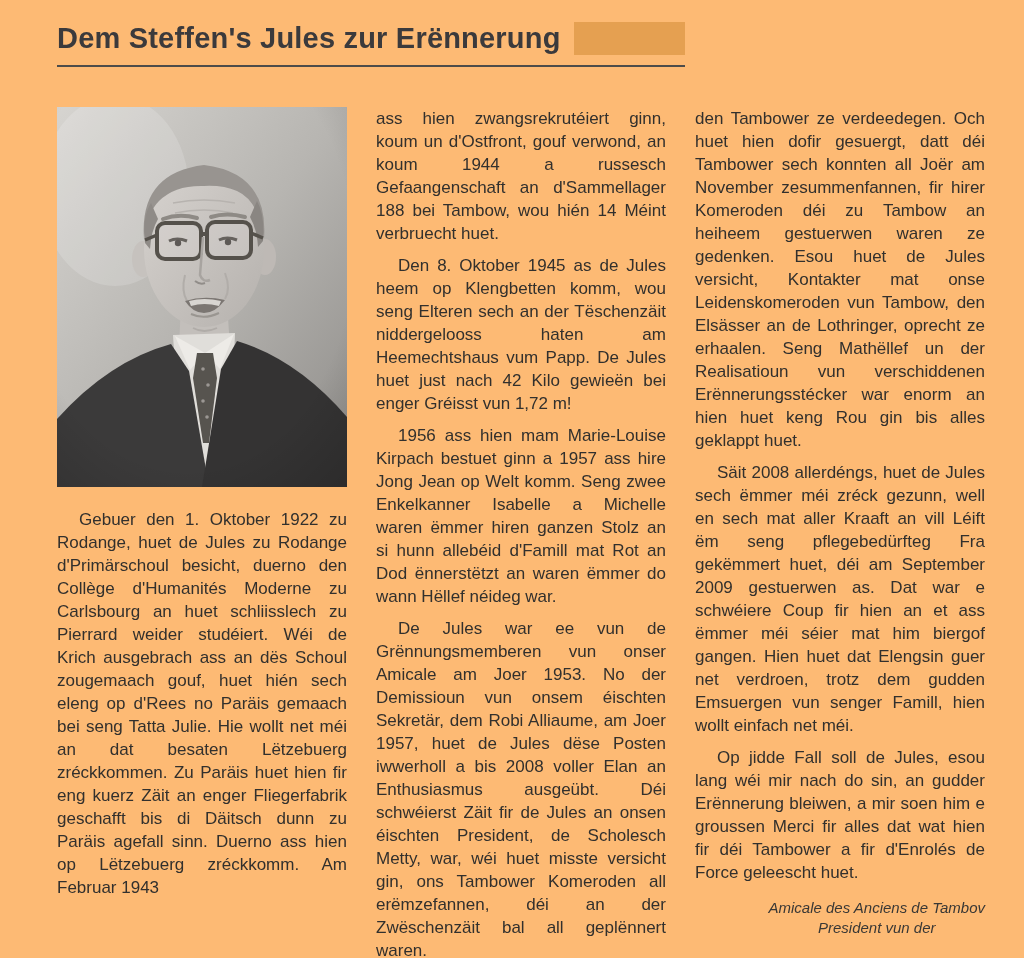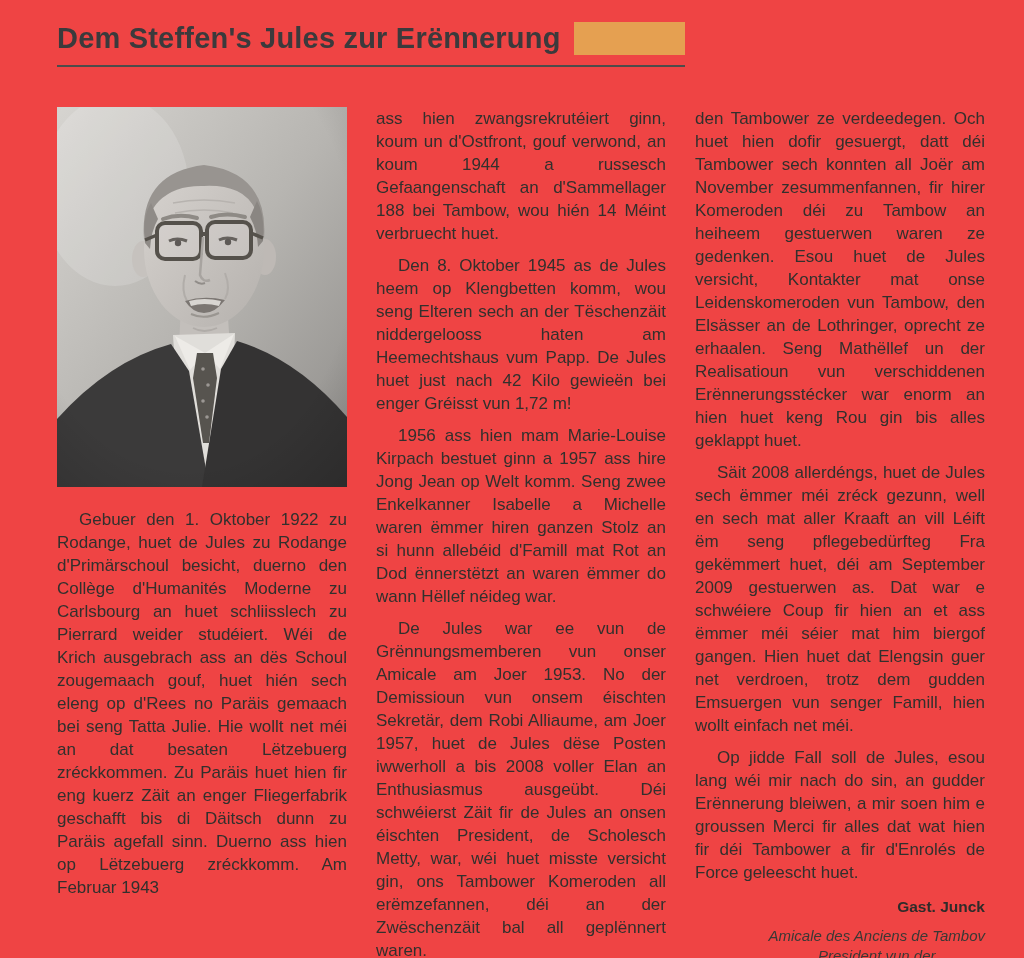--- a/index.html
+++ b/index.html
@@ -1,21 +1,21 @@
 <!DOCTYPE html>
 <html lang="lb"><head>
 <meta charset="utf-8">
 <style>
   html, body { margin: 0; padding: 0; background: #e9e7e2; }
   .page {
     position: relative;
     width: 1024px;
     height: 958px;
     margin: 0 auto;
-    background: #ef4444;
+    background: #fdba74;
     box-sizing: border-box;
     padding: 18px 39px 14px 57px;
     overflow: hidden;
     font-family: "Liberation Sans", sans-serif;
     color: #32302d;
   }
   
   .header { width: 628px; }
   .header-row { display: flex; align-items: center; height: 40px; }
   .page-title {
@@ -174,21 +174,20 @@
       <p class="para indent">1956 ass hien mam Marie-Louise Kirpach bestuet ginn a 1957 ass hire Jong Jean op Welt komm. Seng zwee Enkelkanner Isabelle a Michelle waren ëmmer hiren ganzen Stolz an si hunn allebéid d'Famill mat Rot an Dod ënnerstëtzt an waren ëmmer do wann Hëllef néideg war.</p>
       <p class="para indent">De Jules war ee vun de Grënnungsmemberen vun onser Amicale am Joer 1953. No der Demissioun vun onsem éischten Sekretär, dem Robi Alliaume, am Joer 1957, huet de Jules dëse Posten iwwerholl a bis 2008 voller Elan an Enthusiasmus ausgeübt. Déi schwéierst Zäit fir de Jules an onsen éischten President, de Scholesch Metty, war, wéi huet misste versicht gin, ons Tambower Komeroden all erëmzefannen, déi an der Zwëschenzäit bal all geplënnert waren.</p>
       <p class="para indent">Duerno huet hien e sëllechen Demanden redigéiert fir d'Rechter vun</p>
     </section>
 
     <section class="col">
       <p class="para">den Tambower ze verdeedegen. Och huet hien dofir gesuergt, datt déi Tambower sech konnten all Joër am November zesummenfannen, fir hirer Komeroden déi zu Tambow an heiheem gestuerwen waren ze gedenken. Esou huet de Jules versicht, Kontakter mat onse Leidenskomeroden vun Tambow, den Elsässer an de Lothringer, oprecht ze erhaalen. Seng Mathëllef un der Realisatioun vun verschiddenen Erënnerungsstécker war enorm an hien huet keng Rou gin bis alles geklappt huet.</p>
       <p class="para indent">Säit 2008 allerdéngs, huet de Jules sech ëmmer méi zréck gezunn, well en sech mat aller Kraaft an vill Léift ëm seng pflegebedürfteg Fra gekëmmert huet, déi am September 2009 gestuerwen as. Dat war e schwéiere Coup fir hien an et ass ëmmer méi séier mat him biergof gangen. Hien huet dat Elengsin guer net verdroen, trotz dem gudden Emsuergen vun senger Famill, hien wollt einfach net méi.</p>
       <p class="para indent">Op jidde Fall soll de Jules, esou lang wéi mir nach do sin, an gudder Erënnerung bleiwen, a mir soen him e groussen Merci fir alles dat wat hien fir déi Tambower a fir d'Enrolés de Force geleescht huet.</p>
       <div class="signature">
-        <div class="sig-name">Gast. Junck</div>
         <div class="sig-role">
           <div>Amicale des Anciens de Tambov</div>
           <div>President vun der</div>
         </div>
       </div>
     </section>
 
   </main>
 </div>
 

